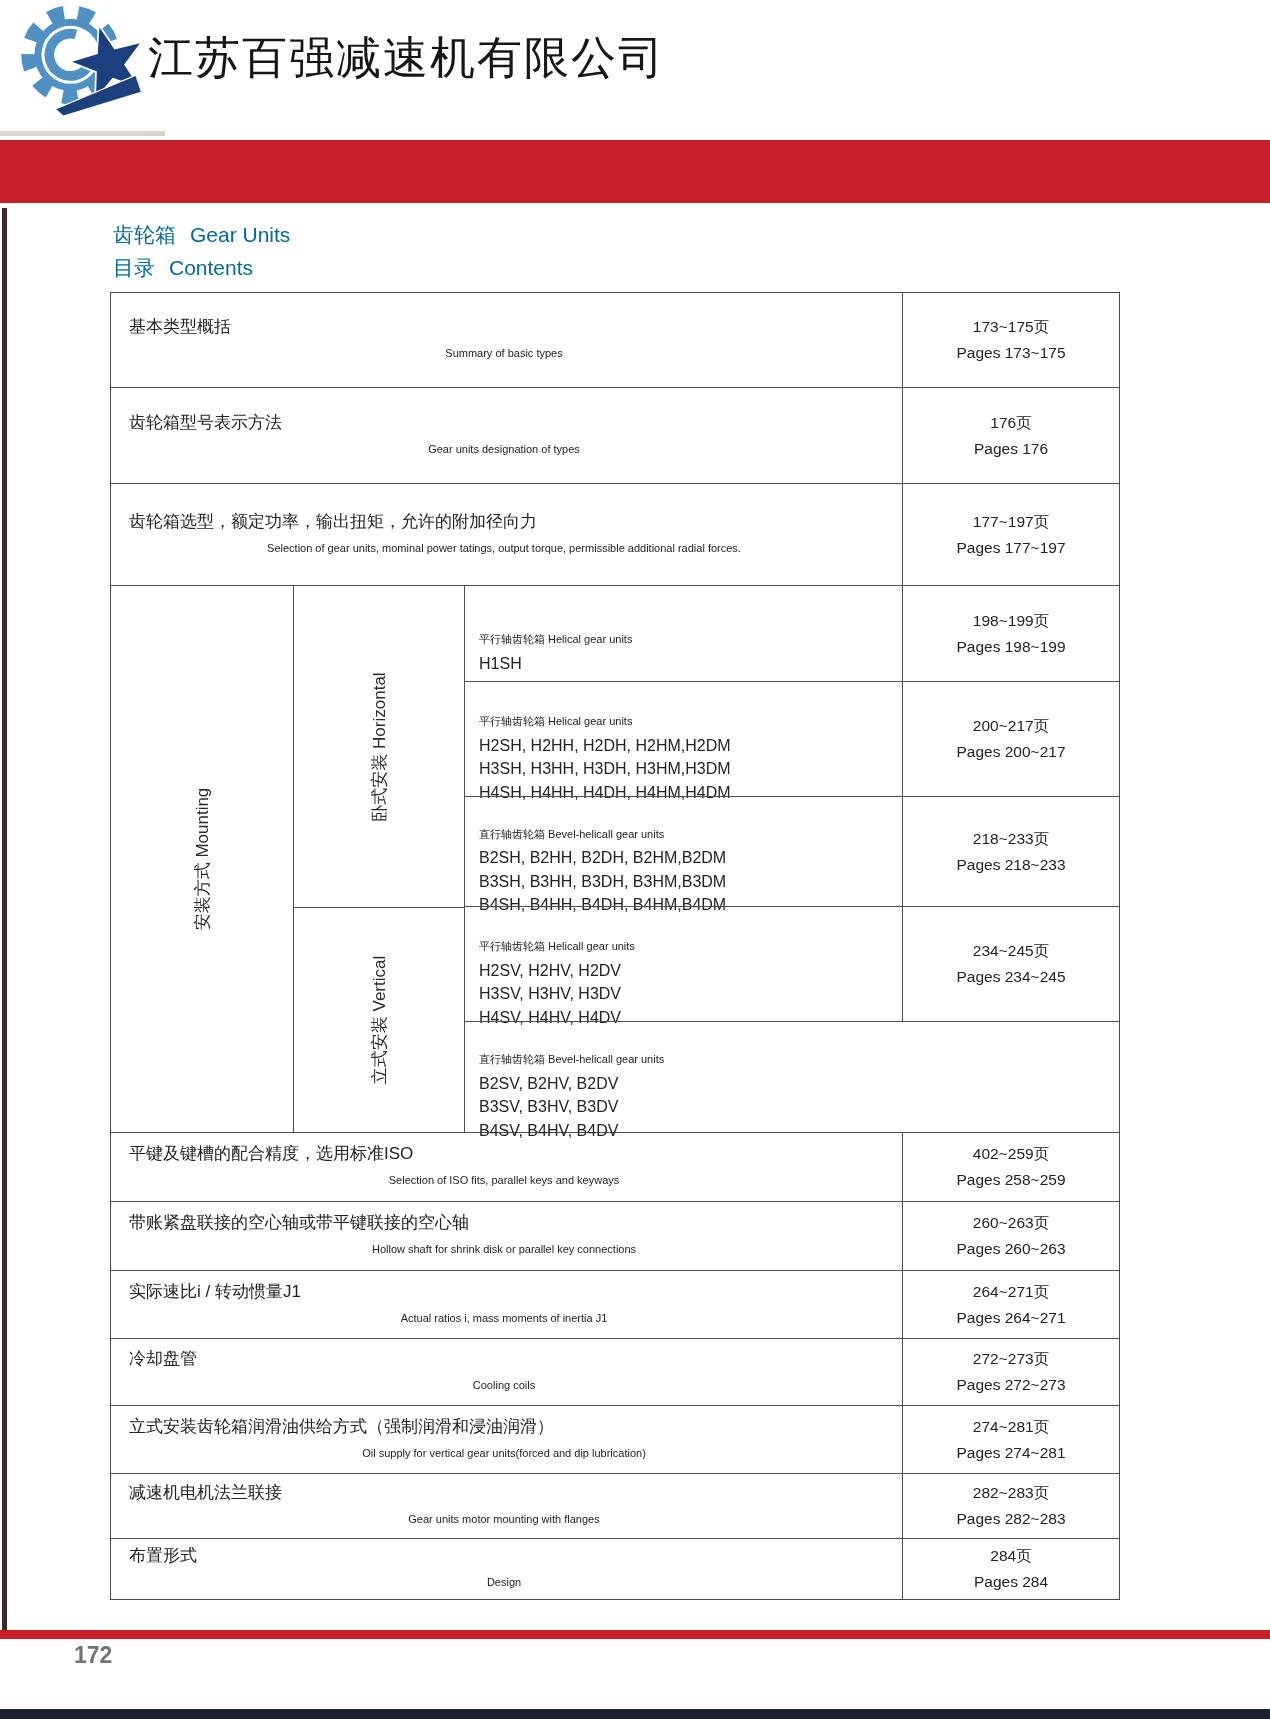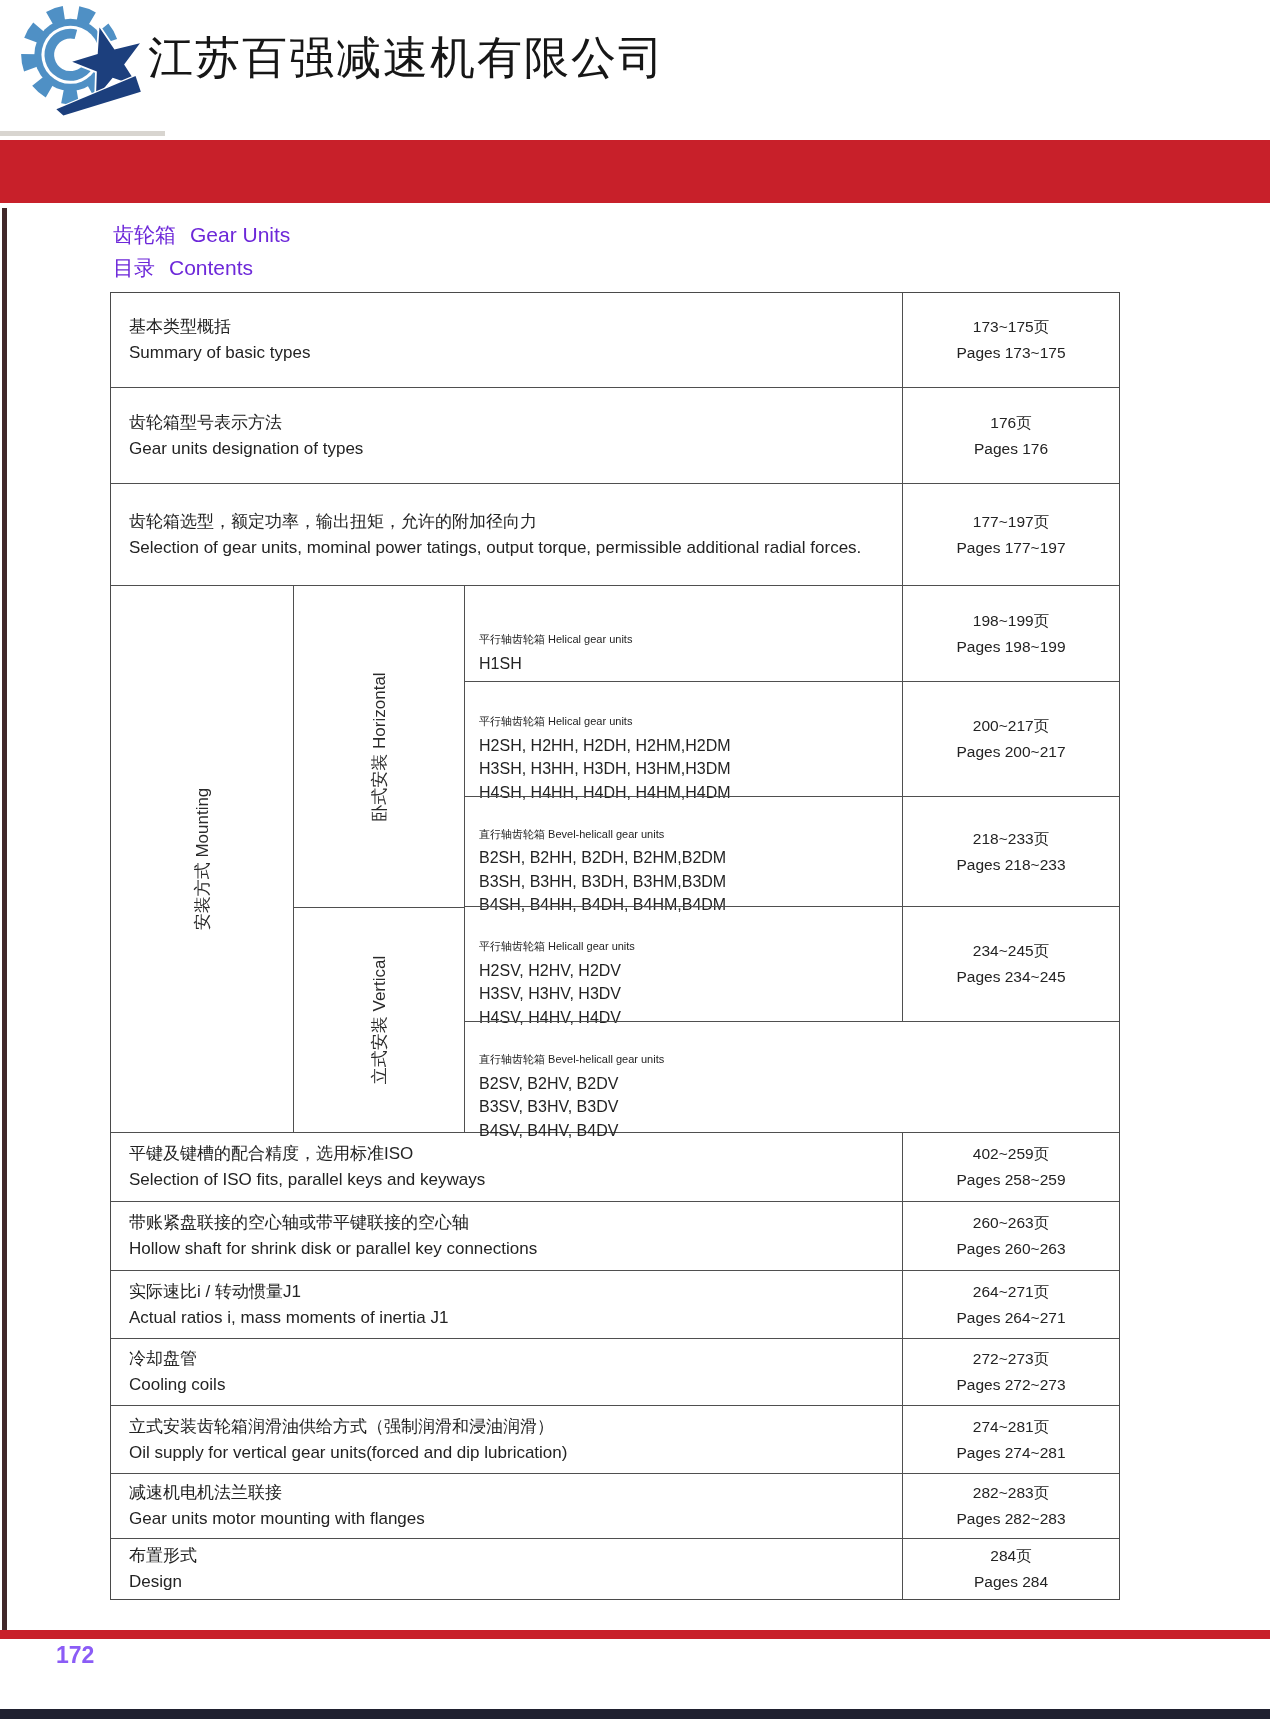--- a/index.html
+++ b/index.html
@@ -14,33 +14,33 @@
   .logo { position:absolute; left:6px; top:2px; width:150px; height:132px; }
   .company-name {
     position:absolute; left:148px; top:22px; height:72px; display:flex; align-items:center;
     font-size:45px; letter-spacing:2px; font-weight:500; color:#161616; white-space:nowrap;
   }
   .smudge { position:absolute; left:0; top:131px; width:165px; height:5px; background:#d8d5d0; }
   .red-band { position:absolute; left:0; top:140px; width:1270px; height:63px; background:#c8202a; }
   .left-edge-line { position:absolute; left:2px; top:208px; width:5px; height:1424px; background:#41282a; }
 
   
-  .doc-title { position:absolute; left:113px; top:218px; line-height:33px; font-size:21px; color:#6d28d9; }
+  .doc-title { position:absolute; left:113px; top:218px; line-height:33px; font-size:21px; color:#0369a1; }
   .doc-title .en { margin-left:14px; }
 
   
   .toc-table {
     position:absolute; left:110px; top:292px; width:1010px;
     border:1.5px solid #4a4a4a; background:#fff;
   }
   .row { display:flex; border-top:1px solid #4f4f4f;gap:13px; }
   .row.first { border-top:none; }
   .main-cell { flex:1; display:flex; flex-direction:column; justify-content:center; padding-left:18px; padding-right:10px; }
   .main-cell .zh { font-size:17px; line-height:26px; }
-  .main-cell .en { font-size:17px; line-height:26px; }
+  .main-cell .en { font-size:11px; line-height:26px;text-align:center; }
   .pages-cell {
     width:217px; border-left:1px solid #4f4f4f;
     display:flex; flex-direction:column; justify-content:center; align-items:center; text-align:center;
   }
   .pages-cell div { font-size:15.5px; line-height:26px; }
 
   
   .nested { display:flex; border-top:1px solid #4f4f4f; height:547px; }
   .col-mounting { width:183px; border-right:1px solid #4f4f4f; position:relative; }
   .col-orient { width:171px; border-right:1px solid #4f4f4f; display:flex; flex-direction:column; }
@@ -54,21 +54,21 @@
   }
   .nested-rows { flex:1; display:flex; flex-direction:column; }
   .sub-row { display:flex; border-top:1px solid #4f4f4f; }
   .sub-row.first { border-top:none; }
   .sub-main { flex:1; display:flex; flex-direction:column; justify-content:center; padding-left:14px; padding-right:8px; }
   .sub-main div { font-size:16px; line-height:23.5px; }
   .sub-main div.lead { font-size:11px;margin-top:36px; }
 
   
   .red-stripe { position:absolute; left:0; top:1630px; width:1270px; height:9px; background:#c8202a; }
-  .page-number { position:absolute; left:56px; top:1642px; font-size:23px; font-weight:bold; color:#8b5cf6; }
+  .page-number { position:absolute; left:74px; top:1642px; font-size:23px; font-weight:bold; color:#737373; }
   .bottom-strip { position:absolute; left:0; top:1709px; width:1270px; height:10px; background:#202130; }
 </style>
 </head>
 <body>
 
 <div class="page">
 
   <svg class="logo" viewBox="0 0 160 150" aria-hidden="true">
 
     <circle cx="68" cy="60" r="47" fill="none" stroke="#4f90c5" stroke-width="18" stroke-dasharray="17 15.8"></circle>

